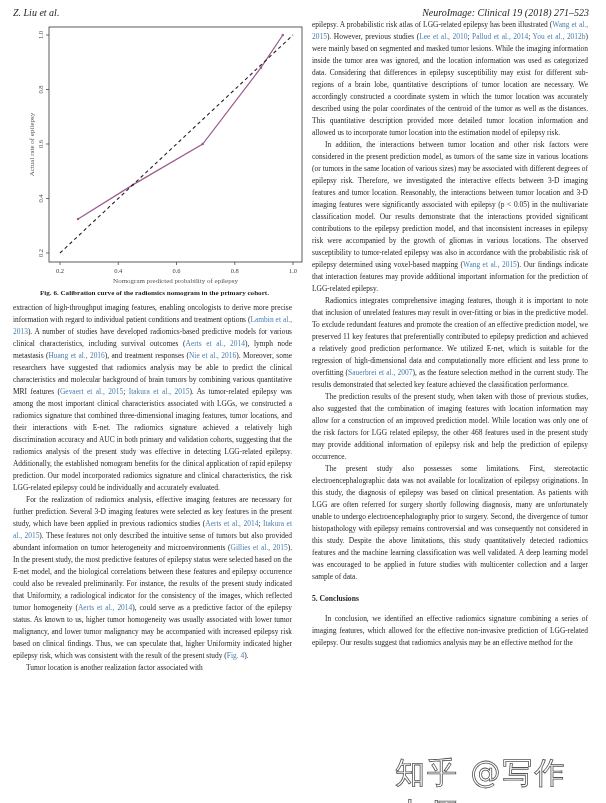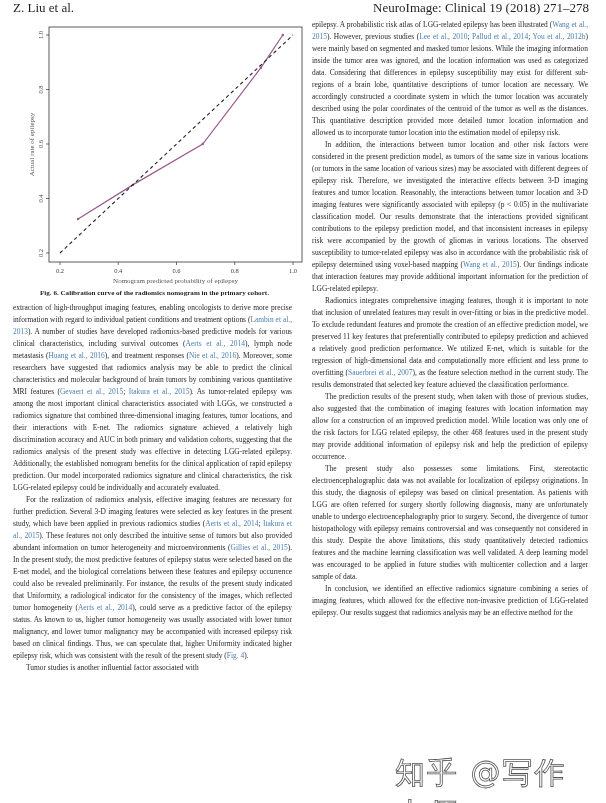--- a/index.html
+++ b/index.html
@@ -1,18 +1,18 @@
 <!DOCTYPE html>
 <html><head>
 <meta charset="utf-8">
 <style>
   html, body { margin: 0; padding: 0; background: #ffffff; }
   body { width: 606px; height: 803px; position: relative; overflow: hidden;
          font-family: "Liberation Serif", "DejaVu Serif", serif; color: #231f20; }
-  .running-head { position: absolute; top: 0; font-size: 13px; }
+  .running-head { position: absolute; top: 7px; font-size: 10px; font-style: italic; }
   .running-head.left { left: 13px; }
   .running-head.right { right: 17px; }
   .figure { position: absolute; left: 12px; top: 18px; width: 303px; height: 290px; }
   .figure svg { position: absolute; left: 0; top: 0; }
   .caption { position: absolute; left: 17px; top: 289px; width: 280px; font-size: 7.1px; font-weight: bold; white-space: nowrap; padding-left: 23px; }
   .col { position: absolute; font-size: 7.45px; line-height: 12px; text-align: justify; }
   .col.left { left: 13px; top: 302px; width: 279px; }
   .col.right { left: 312px; top: 19px; width: 276px; }
   .col p { margin: 0; }
   .col p.indent { text-indent: 13px; }
@@ -20,21 +20,21 @@
   .cite { color: #4a7fae; }
   .section-head { font-weight: bold; font-size: 7.6px; margin: 10px 0 8px 0; }
   .watermark { position: absolute; left: 395px; top: 753px; width: 200px; height: 44px; font-size: 30px;
                color: rgba(255,255,255,0.85); font-family: "DejaVu Sans", sans-serif; -webkit-text-stroke: 0.8px #555;
                letter-spacing: 2px; pointer-events: none; }
 </style>
 </head>
 <body>
 
 <div class="running-head left">Z. Liu et al.</div>
-<div class="running-head right">NeuroImage: Clinical 19 (2018) 271–278</div>
+<div class="running-head right">NeuroImage: Clinical 19 (2018) 271–523</div>
 
 <div class="figure">
   <svg id="chart" width="303" height="290">
       <rect x="37" y="9" width="253" height="235" fill="none" stroke="#333" stroke-width="0.8"></rect>
       <line x1="48" y1="244" x2="48" y2="247" stroke="#333" stroke-width="0.7"></line>
       <text x="48" y="255" font-size="6.5" text-anchor="middle" fill="#444" font-family="Liberation Serif, serif">0.2</text>
       <line x1="106.25" y1="244" x2="106.25" y2="247" stroke="#333" stroke-width="0.7"></line>
       <text x="106.25" y="255" font-size="6.5" text-anchor="middle" fill="#444" font-family="Liberation Serif, serif">0.4</text>
       <line x1="164.5" y1="244" x2="164.5" y2="247" stroke="#333" stroke-width="0.7"></line>
       <text x="164.5" y="255" font-size="6.5" text-anchor="middle" fill="#444" font-family="Liberation Serif, serif">0.6</text>
@@ -61,25 +61,26 @@
       <circle cx="248.96249999999998" cy="49.70000000000002" r="1.2" fill="#9b5a8c"></circle>
       <circle cx="270.80625" cy="17" r="1.2" fill="#9b5a8c"></circle>
       <polyline points="48,235 281,17" fill="none" stroke="#222222" stroke-width="1.1" stroke-dasharray="3.5,3"></polyline>
     </svg>
 </div>
 <div class="caption">Fig. 6. Calibration curve of the radiomics nomogram in the primary cohort.</div>
 
 <div class="col left">
   <p><span>extraction of high-throughput imaging features, enabling oncologists to derive more precise information with regard to individual patient conditions and treatment options (</span><span class="cite">Lambin et al., 2013</span><span>). A number of studies have developed radiomics-based predictive models for various clinical characteristics, including survival outcomes (</span><span class="cite">Aerts et al., 2014</span><span>), lymph node metastasis (</span><span class="cite">Huang et al., 2016</span><span>), and treatment responses (</span><span class="cite">Nie et al., 2016</span><span>). Moreover, some researchers have suggested that radiomics analysis may be able to predict the clinical characteristics and molecular background of brain tumors by combining various quantitative MRI features (</span><span class="cite">Gevaert et al., 2015</span><span>; </span><span class="cite">Itakura et al., 2015</span><span>). As tumor-related epilepsy was among the most important clinical characteristics associated with LGGs, we constructed a radiomics signature that combined three-dimensional imaging features, tumor locations, and their interactions with </span><span class="ital">E</span><span>-net. The radiomics signature achieved a relatively high discrimination accuracy and AUC in both primary and validation cohorts, suggesting that the radiomics analysis of the present study was effective in detecting LGG-related epilepsy. Additionally, the established nomogram benefits for the clinical application of rapid epilepsy prediction. Our model incorporated radiomics signature and clinical characteristics, the risk LGG-related epilepsy could be individually and accurately evaluated.</span></p>
   <p class="indent"><span>For the realization of radiomics analysis, effective imaging features are necessary for further prediction. Several 3-D imaging features were selected as key features in the present study, which have been applied in previous radiomics studies (</span><span class="cite">Aerts et al., 2014</span><span>; </span><span class="cite">Itakura et al., 2015</span><span>). These features not only described the intuitive sense of tumors but also provided abundant information on tumor heterogeneity and microenvironments (</span><span class="cite">Gillies et al., 2015</span><span>). </span><span class="ital">In the present study, the most predictive features of epilepsy status were selected based on the E-net model, and the biological correlations between these features and epilepsy occurrence could also be revealed preliminarily. For instance, the results of the present study indicated that Uniformity, a radiological indicator for the consistency of the images, which reflected tumor homogeneity (</span><span class="cite">Aerts et al., 2014</span><span class="ital">), could serve as a predictive factor of the epilepsy status. As known to us, higher tumor homogeneity was usually associated with lower tumor malignancy, and lower tumor malignancy may be accompanied with increased epilepsy risk based on clinical findings. Thus, we can speculate that, higher Uniformity indicated higher epilepsy risk, which was consistent with the result of the present study (</span><span class="cite">Fig. 4</span><span>).</span></p>
-  <p class="indent">Tumor studies is another influential factor associated with</p>
+  <p class="indent">Tumor location is another realization factor associated with</p>
 </div>
 
 <div class="col right">
   <p><span>epilepsy. A probabilistic risk atlas of LGG-related epilepsy has been illustrated (</span><span class="cite">Wang et al., 2015</span><span>). However, previous studies (</span><span class="cite">Lee et al., 2010</span><span>; </span><span class="cite">Pallud et al., 2014</span><span>; </span><span class="cite">You et al., 2012b</span><span>) were mainly based on segmented and masked tumor lesions. While the imaging information inside the tumor area was ignored, and the location information was used as categorized data. Considering that differences in epilepsy susceptibility may exist for different sub-regions of a brain lobe, quantitative descriptions of tumor location are necessary. We accordingly constructed a coordinate system in which the tumor location was accurately described using the polar coordinates of the centroid of the tumor as well as the distances. This quantitative description provided more detailed tumor location information and allowed us to incorporate tumor location into the estimation model of epilepsy risk.</span></p>
   <p class="indent"><span>In addition, the interactions between tumor location and other risk factors were considered in the present prediction model, as tumors of the same size in various locations (or tumors in the same location of various sizes) may be associated with different degrees of epilepsy risk. Therefore, we investigated the interactive effects between 3-D imaging features and tumor location. Reasonably, the interactions between tumor location and 3-D imaging features were significantly associated with epilepsy (</span><span class="ital">p &lt; 0.05</span><span>) in the multivariate classification model. Our results demonstrate that the interactions provided significant contributions to the epilepsy prediction model, and that inconsistent increases in epilepsy risk were accompanied by the growth of gliomas in various locations. The observed susceptibility to tumor-related epilepsy was also in accordance with the probabilistic risk of epilepsy determined using voxel-based mapping (</span><span class="cite">Wang et al., 2015</span><span>). Our findings indicate that interaction features may provide additional important information for the prediction of LGG-related epilepsy.</span></p>
   <p class="indent"><span>Radiomics integrates comprehensive imaging features, though it is important to note that inclusion of unrelated features may result in over-fitting or bias in the predictive model. To exclude redundant features and promote the creation of an effective prediction model, we preserved 11 key features that preferentially contributed to epilepsy prediction and achieved a relatively good prediction performance. We utilized E-net, which is suitable for the regression of high-dimensional data and computationally more efficient and less prone to overfitting (</span><span class="cite">Sauerbrei et al., 2007</span><span>), as the feature selection method in the current study. The results demonstrated that selected key feature achieved the classification performance.</span></p>
   <p class="indent ital">The prediction results of the present study, when taken with those of previous studies, also suggested that the combination of imaging features with location information may allow for a construction of an improved prediction model. While location was only one of the risk factors for LGG related epilepsy, the other 468 features used in the present study may provide additional information of epilepsy risk and help the prediction of epilepsy occurrence.</p>
   <p class="indent"><span>The present study also possesses some limitations. First, stereotactic electroencephalographic data was not available for localization of epilepsy originations. In this study, the diagnosis of epilepsy was based on clinical presentation. As patients with LGG are often referred for surgery shortly following diagnosis, many are unfortunately unable to undergo electroencephalography prior to surgery. Second, the divergence of tumor histopathology with epilepsy remains controversial and was consequently not considered in this study. Despite the above limitations, this study quantitatively detected radiomics features and the machine learning classification was well validated. </span><span class="ital">A deep learning model was encouraged to be applied in future studies with multicenter collection and a larger sample of data.</span></p>
+  <div class="section-head">5. Conclusions</div>
   <p class="indent">In conclusion, we identified an effective radiomics signature combining a series of imaging features, which allowed for the effective non-invasive prediction of LGG-related epilepsy. Our results suggest that radiomics analysis may be an effective method for the</p>
 </div>
 
 <div class="watermark">知乎 @写作大师</div>
 
 </body></html>

